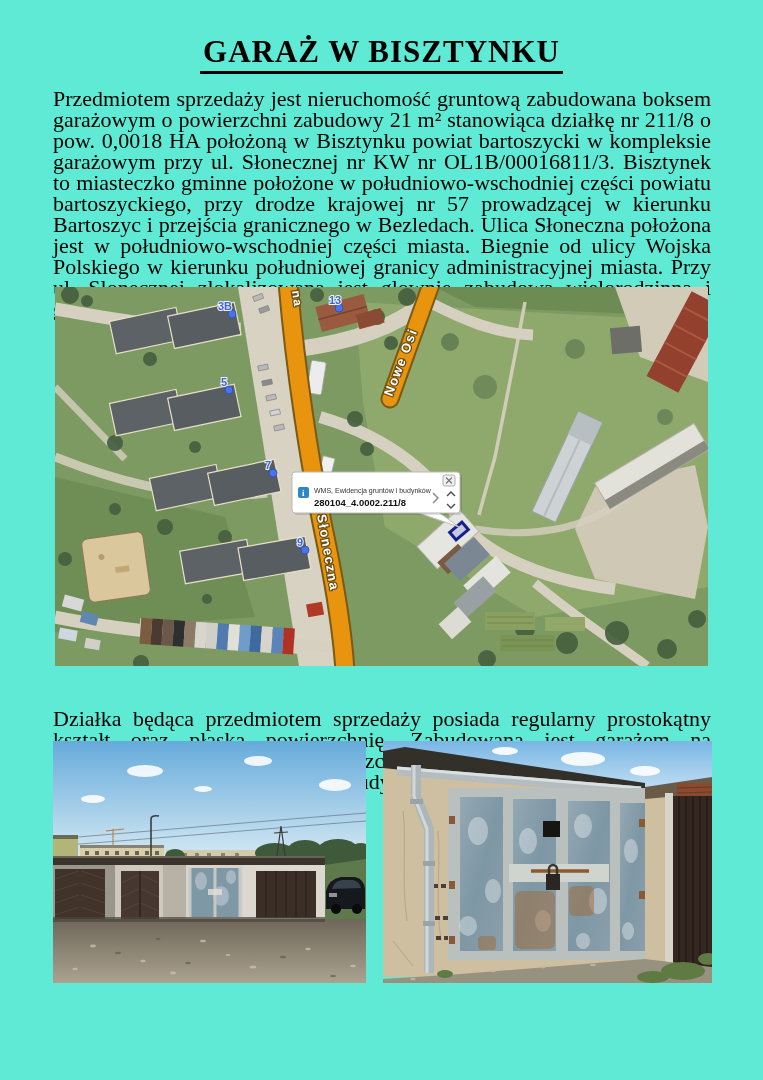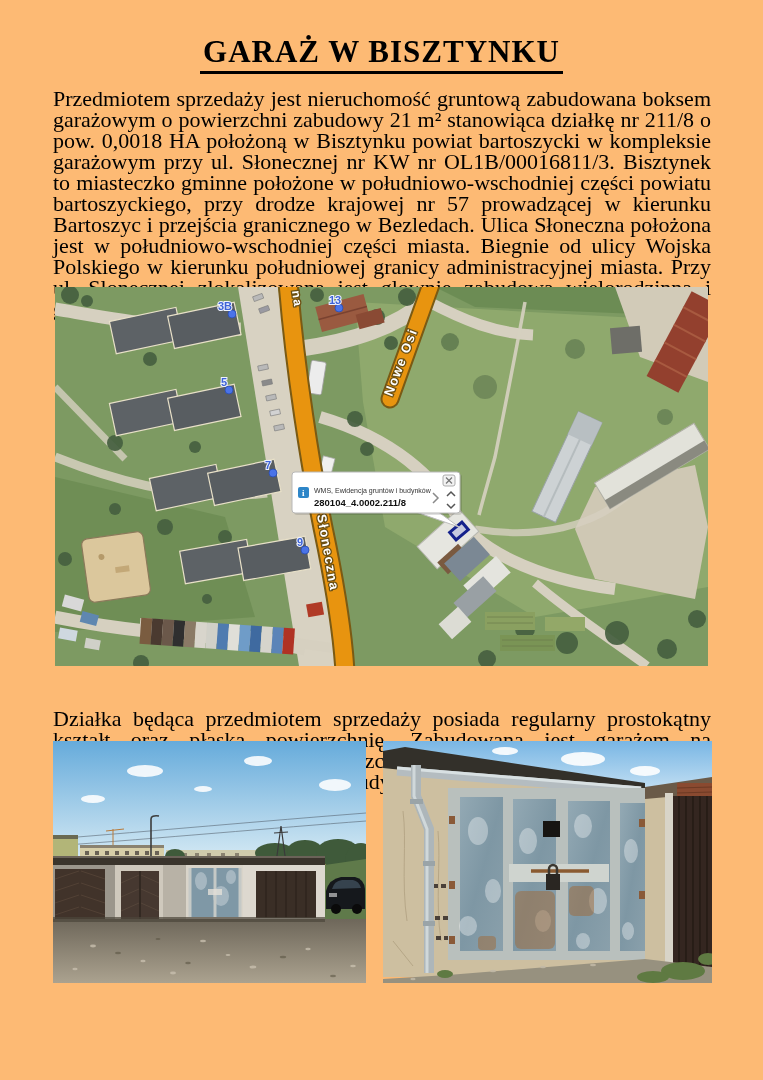--- a/index.html
+++ b/index.html
@@ -1,16 +1,16 @@
 <!DOCTYPE html>
 <html><head>
 <meta charset="utf-8">
 <style>
   html,body{margin:0;padding:0;background:#fff;}
-  .page{position:relative;width:763px;height:1080px;background:#fdba74;overflow:hidden;
+  .page{position:relative;width:763px;height:1080px;background:#5eead4;overflow:hidden;
         font-family:"Liberation Serif", serif;color:#000;}
   .title-wrap{position:absolute;top:34px;left:0;width:100%;text-align:center;}
   .doc-title{display:inline-block;font-size:31px;font-weight:bold;letter-spacing:1px;
              border-bottom:3px solid #000;padding:0 3px 1px 3px;}
   .para{position:absolute;left:53px;width:658px;font-size:22px;line-height:21px;
         text-align:justify;}
   .para.p1{top:88px;}
   .para.p2{top:708px;}
   .para.p3{top:985px;text-align-last:justify;}
   .map-fig{position:absolute;top:287px;left:55px;width:653px;height:379px;}

